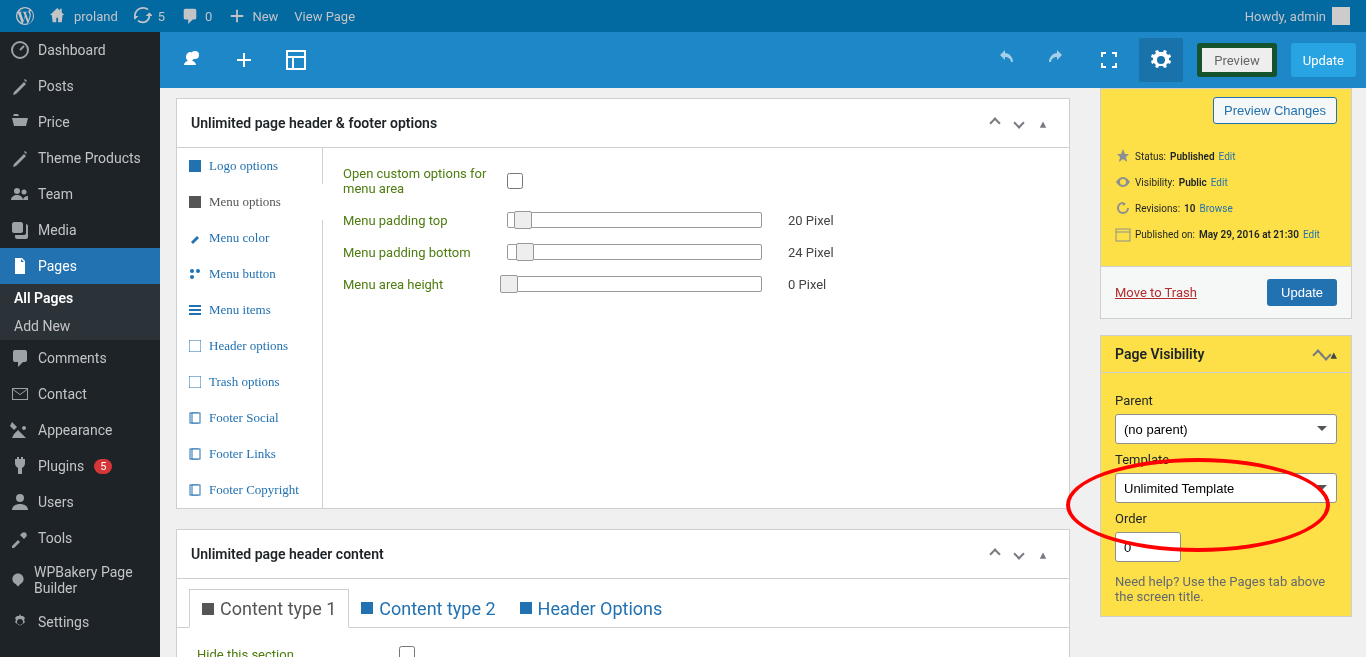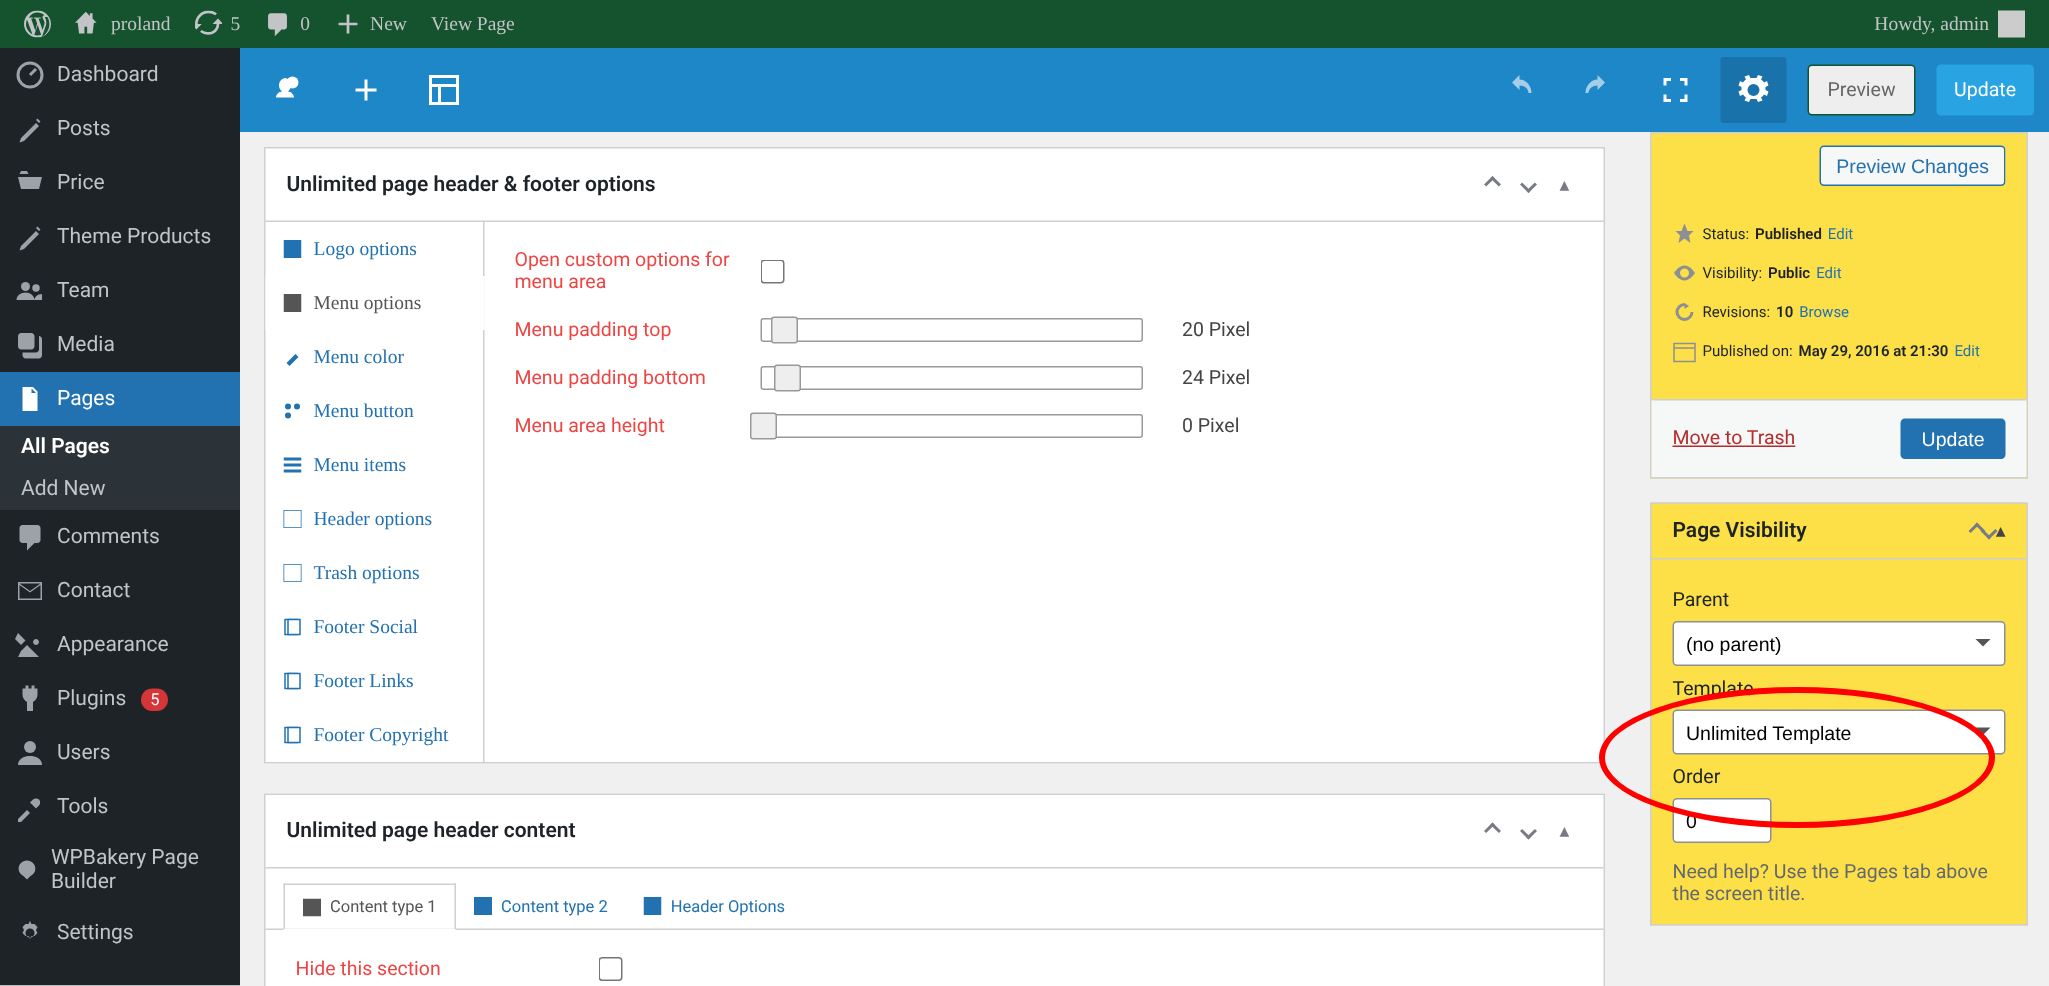--- a/index.html
+++ b/index.html
@@ -1,19 +1,19 @@
 <!DOCTYPE html>
 <html><head>
 <meta charset="utf-8">
 <style>
   * { box-sizing: border-box; margin: 0; padding: 0; }
   body { font-family: -apple-system, BlinkMacSystemFont, "Segoe UI", Roboto, sans-serif; font-size: 13px; color: #444; background: #f0f0f1; width: 1366px; height: 657px; overflow: hidden; position: relative; }
 
   
-  .adminbar { position: absolute; top: 0; left: 0; right: 0; height: 32px; background: #14532d; color: #c3c4c7; display: flex; align-items: center; padding: 0 8px; font-size: 13px; z-index: 10; font-family: Liberation Serif, serif; }
+  .adminbar { position: absolute; top: 0; left: 0; right: 0; height: 32px; background: #0369a1; color: #c3c4c7; display: flex; align-items: center; padding: 0 8px; font-size: 13px; z-index: 10; }
   .adminbar .item { display: flex; align-items: center; gap: 6px; padding: 0 8px; height: 32px; cursor: pointer; }
   .adminbar .spacer { flex: 1; }
   .adminbar svg { width: 18px; height: 18px; fill: #c3c4c7; }
   .adminbar .avatar { width: 18px; height: 18px; background: #ccc; }
 
   
   .sidebar { position: absolute; top: 32px; left: 0; bottom: 0; width: 160px; background: #1d2327; color: #c3c4c7; font-size: 14px; }
   .sidebar .menuitem { display: flex; align-items: center; gap: 8px; padding: 8px 10px; cursor: pointer; position: relative; }
   .sidebar .menuitem.active { background: #2271b1; color: #fff; }
   .sidebar .menuitem.active::after { content: ""; position: absolute; right: -8px; top: 50%; transform: translateY(-50%); border: 8px solid transparent; border-right-color: #f0f0f1; }
@@ -24,45 +24,45 @@
   .sidebar .menuitem.active svg { fill: #fff; }
   .sidebar .badge { background: #d63638; color: #fff; border-radius: 9px; font-size: 11px; padding: 1px 6px; margin-left: 2px; }
 
   
   .ed-toolbar { position: absolute; top: 32px; left: 160px; right: 0; height: 56px; background: #1e87c7; display: flex; align-items: center; padding: 0 10px; gap: 8px; }
   .ed-toolbar .tbtn { width: 44px; height: 44px; display: flex; align-items: center; justify-content: center; cursor: pointer; border-radius: 2px; }
   .ed-toolbar .tbtn svg { width: 24px; height: 24px; fill: #fff; }
   .ed-toolbar .spacer { flex: 1; }
   .ed-toolbar .tbtn.settings-active { background: rgba(0,0,0,0.15); }
   .ed-toolbar .editor-btn { height: 34px; padding: 0 12px; border-radius: 3px; cursor: pointer; display: flex; align-items: center; margin-left: 6px; }
-  .ed-toolbar .editor-btn.preview { background: #eee; color: #666; border: 1px solid #14532d; }
+  .ed-toolbar .editor-btn.preview { background: #eee; color: #666; border: 5px solid #14532d; }
   .ed-toolbar .editor-btn.update { background: #28a4e2; color: #fff; border: none; }
 
   
   .content { position: absolute; top: 88px; left: 160px; right: 280px; bottom: 0; overflow-y: auto; padding: 10px 16px; background: #f0f0f1; }
   .metabox { background: #fff; border: 1px solid #ccd0d4; margin-bottom: 20px; }
   .metabox-header { display: flex; align-items: center; padding: 12px 14px; border-bottom: 1px solid #ccd0d4; }
   .metabox-header h2 { font-size: 14px; font-weight: 600; flex: 1; color: #1d2327; }
   .metabox-header .boxctl { width: 24px; height: 24px; display: flex; align-items: center; justify-content: center; cursor: pointer; color: #787c82; }
   .metabox-body { display: flex; }
   .vert-tabs { width: 146px; border-right: 1px solid #ccd0d4; font-family: Liberation Serif, serif; }
   .vtab { display: flex; align-items: center; gap: 8px; padding: 10px 12px; cursor: pointer; color: #2271b1; font-size: 13px; }
   .vtab.active { color: #555; border-right: 1px solid #fff; margin-right: -1px; background: #fff; }
   .vtab .vico { width: 12px; height: 12px; }
   .tab-panel { flex: 1; padding: 18px 20px; }
   .field-row { display: flex; align-items: center; margin-bottom: 16px; gap: 16px; }
-  .field-row .flabel { width: 148px; font-size: 13px; color: #ef4444; }
+  .field-row .flabel { width: 148px; font-size: 13px; color: #4d7c0f; }
   .field-row .flabel.wide { width: 186px; }
   .field-row input[type="checkbox"] { width: 16px; height: 16px; }
   .slider { width: 255px; height: 16px; border: 1px solid #999; border-radius: 2px; background: #fff; position: relative; }
   .slider .handle { position: absolute; top: -2px; width: 18px; height: 18px; background: #eee; border: 1px solid #999; border-radius: 2px; }
   .slider-val { font-size: 13px; color: #444; margin-left: 10px; }
 
   .horiz-tabs { display: flex; border-bottom: 1px solid #ccd0d4; padding: 0 12px; padding-top: 10px; }
-  .htab { padding: 8px 12px; cursor: pointer; color: #2271b1; display: flex; align-items: center; gap: 6px; font-size: 11px; justify-content: center; }
+  .htab { padding: 8px 12px; cursor: pointer; color: #2271b1; display: flex; align-items: center; gap: 6px; font-size: 18px; justify-content: center; }
   .htab.active { border: 1px solid #ccd0d4; border-bottom: 1px solid #fff; margin-bottom: -1px; color: #555; }
   .panel-inner { padding: 18px 20px; }
 
   
   .rsidebar { position: absolute; top: 88px; right: 0; bottom: 0; width: 280px; background: #f0f0f1; padding: 0 14px; overflow-y: auto; }
   .rbox { background: #fde047; border: 1px solid #ccd0d4; margin-bottom: 16px; }
   .rbox .rbox-head { display: flex; align-items: center; padding: 10px 14px; border-bottom: 1px solid #ccd0d4; }
   .rbox .rbox-head h3 { font-size: 14px; font-weight: 600; flex: 1; color: #1d2327; }
   .rbox .rbox-body { padding: 12px 14px; font-size: 13px; }
   .rbox-first .rbox-body { padding: 0 14px 14px; }

